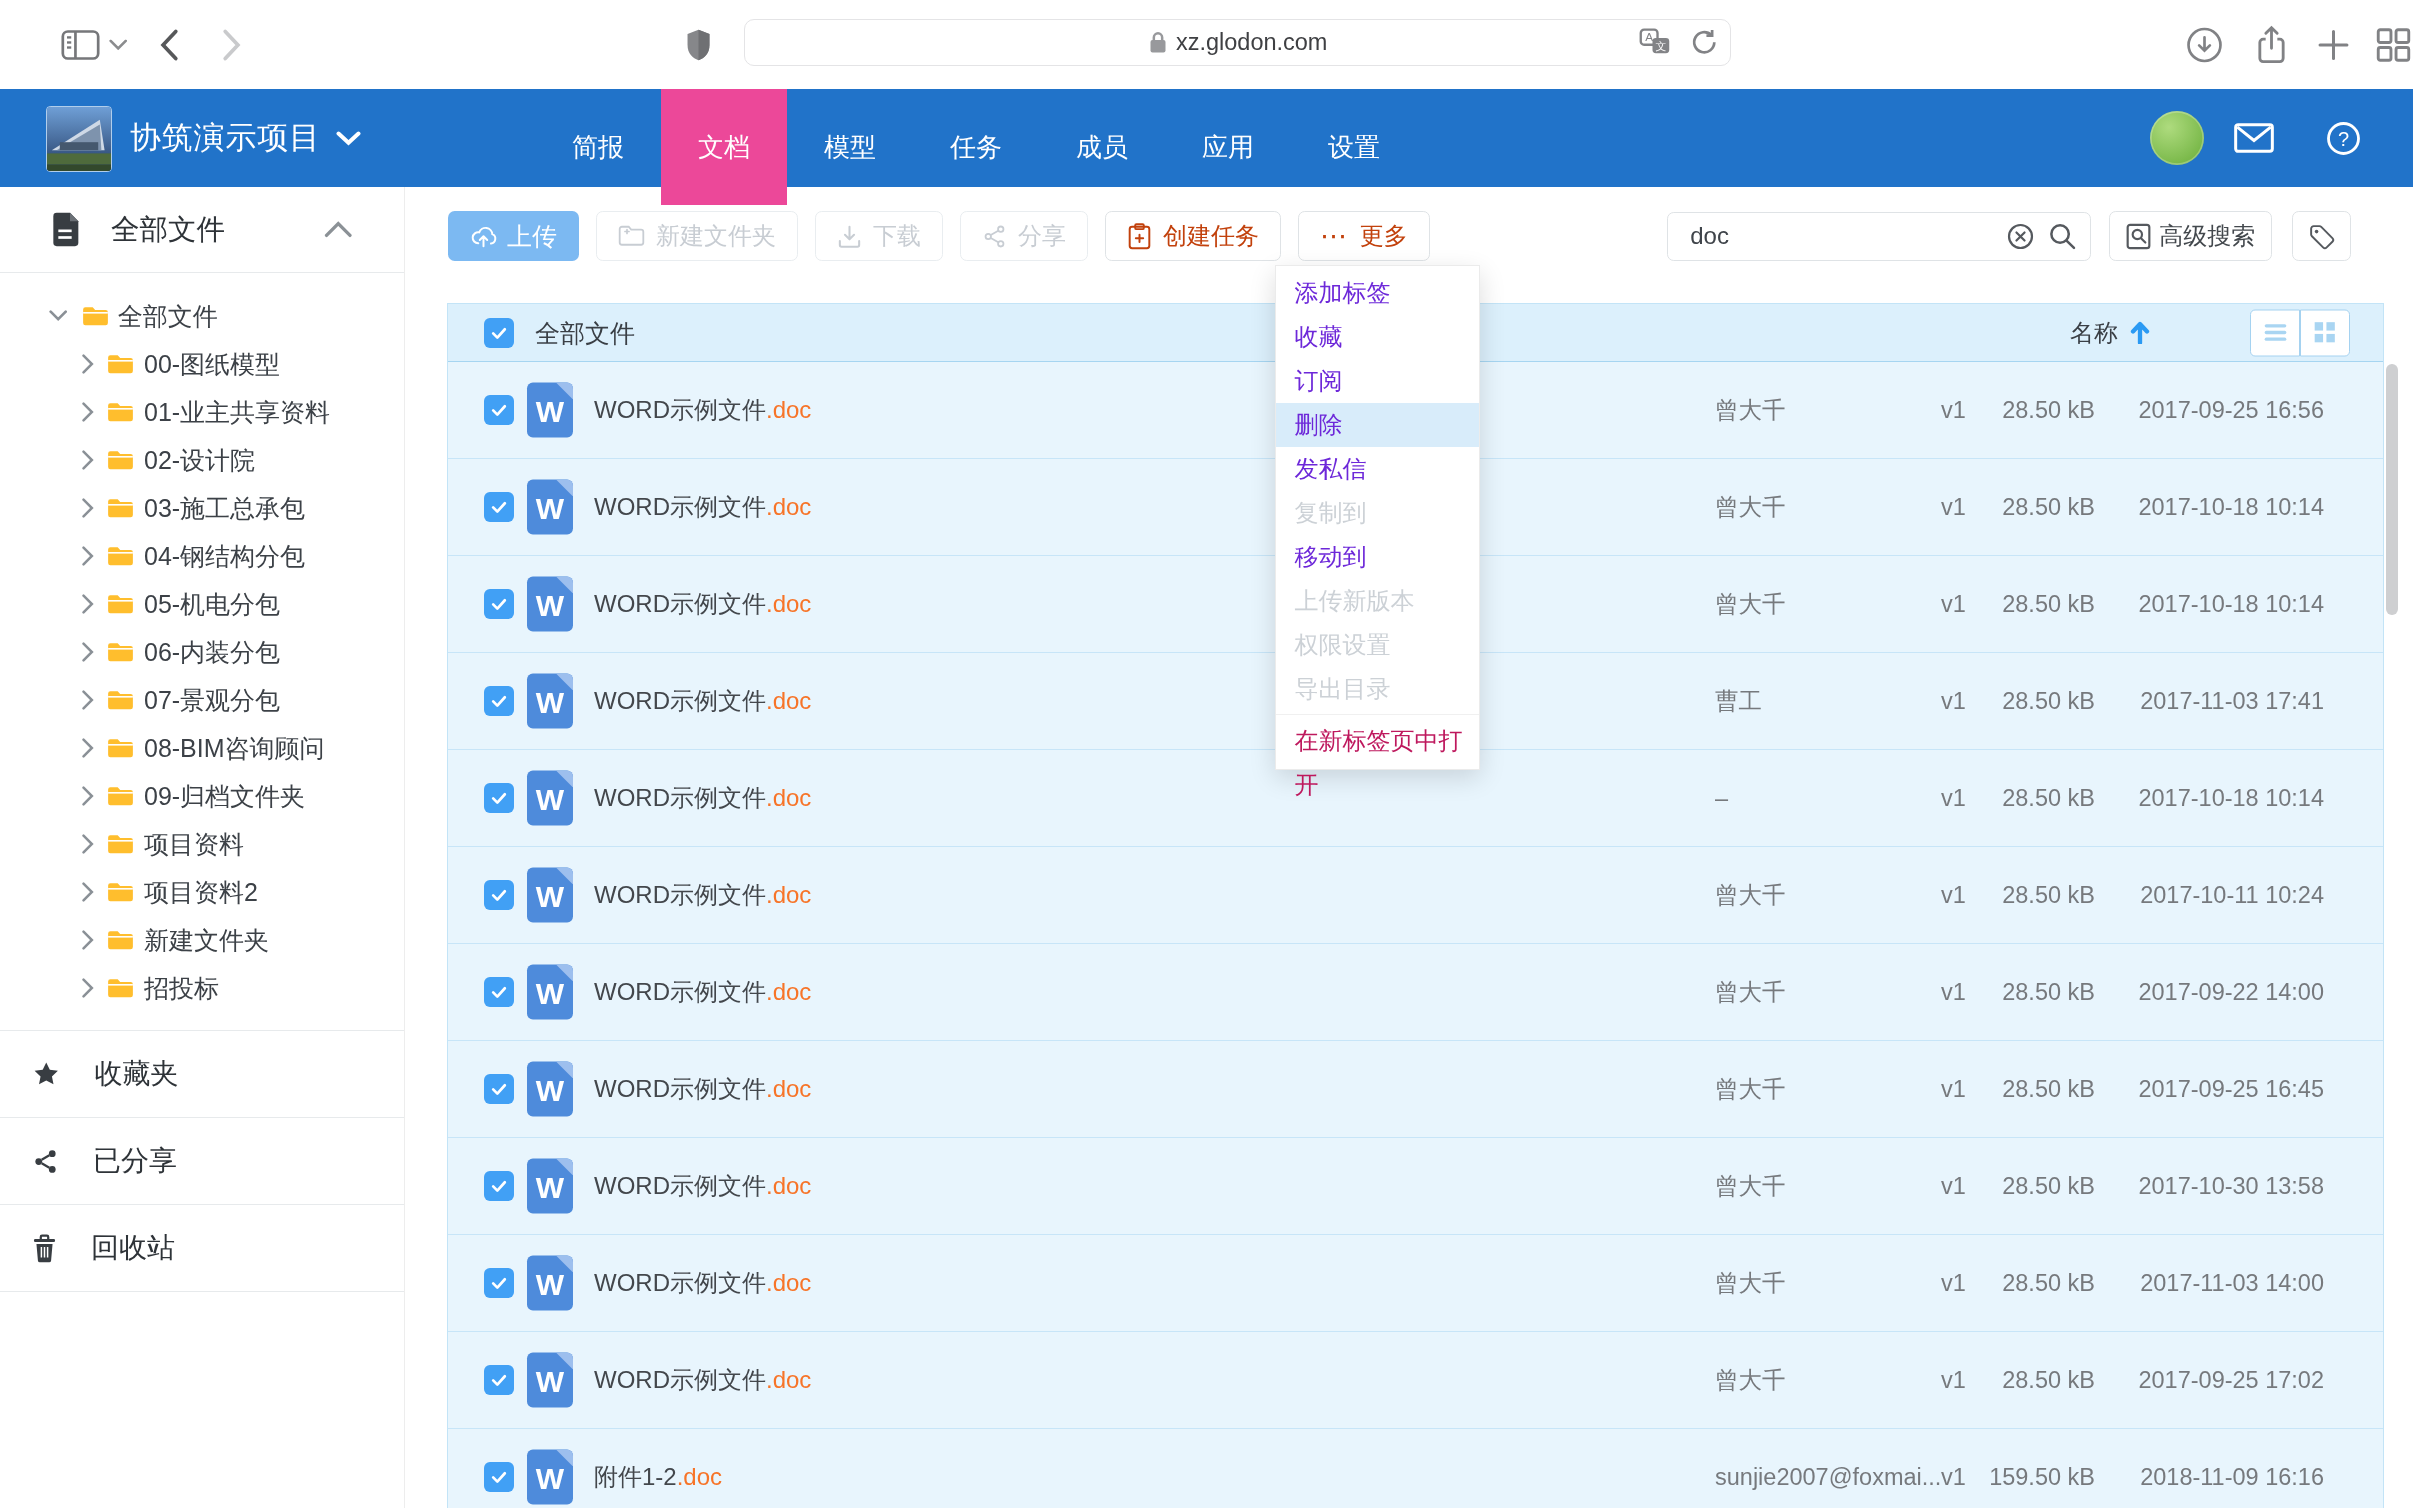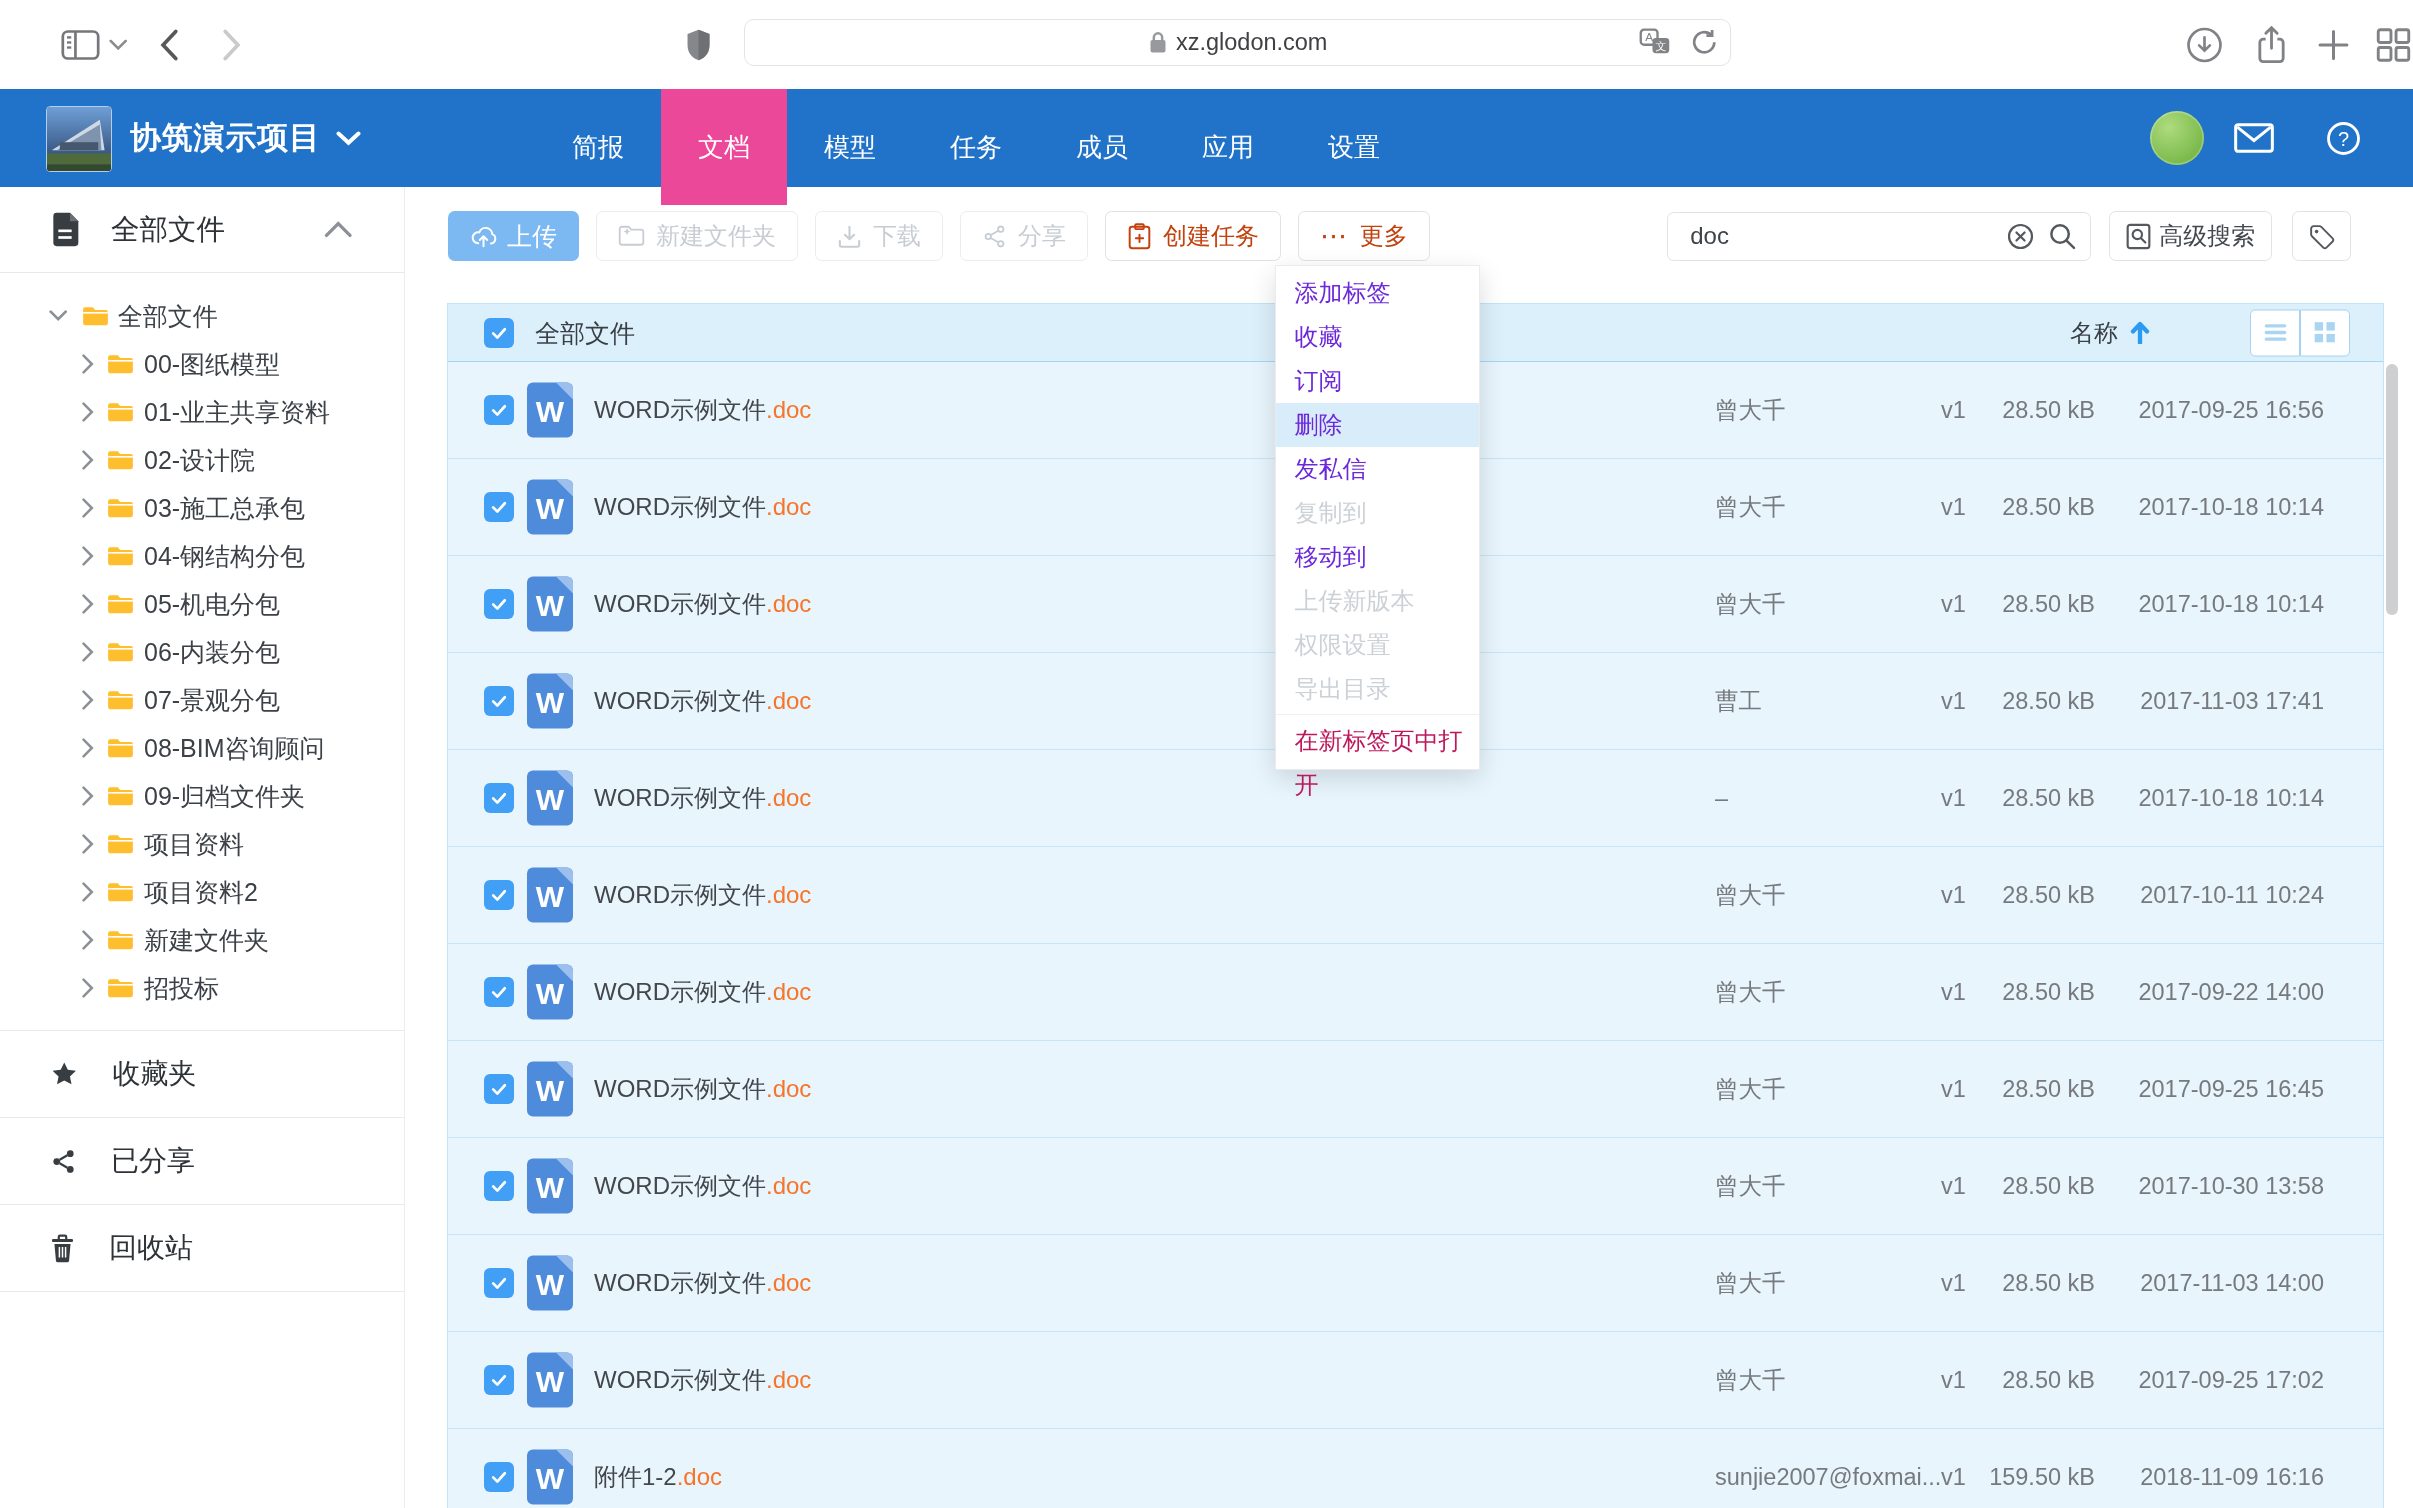--- a/index.html
+++ b/index.html
@@ -13,21 +13,21 @@
   .addr{position:absolute;left:727px;top:19px;width:985px;height:45px;background:#fff;
         border:1.7px solid #e4e4e6;border-radius:10px;display:flex;align-items:center;}
   .addr-center{margin:0 auto;display:flex;align-items:center;gap:8.4px;font-size:23.5px;color:#3f4043;}
   .addr-right{position:absolute;right:11.7px;top:0;height:100%;display:flex;align-items:center;gap:18.4px;}
 
   
   .app-header{position:absolute;left:0;top:89px;width:2413px;height:98px;background:#2173c9;}
   .logo{position:absolute;left:46px;top:17px;width:64px;height:64px;border:1.7px solid rgba(255,255,255,.65);
         border-radius:4.2px;overflow:hidden;}
   .proj{position:absolute;left:130px;top:0;height:98px;display:flex;align-items:center;gap:15px;color:#fff;}
-  .proj-title{font-size:31px;font-weight:700;letter-spacing:0.8px;}
+  .proj-title{font-size:31px;font-weight:400;letter-spacing:0.8px;}
   .nav-tabs{position:absolute;left:535px;top:0;height:98px;display:flex;}
   .nav-tab{width:126px;height:116px;display:flex;align-items:center;justify-content:center;
            color:#fff;font-size:26px;cursor:pointer;}
   .nav-tab.active{background:#ec4899;}
   .header-right{position:absolute;right:0;top:0;height:98px;display:flex;align-items:center;}
   .avatar{width:54px;height:54px;border-radius:50%;
           background:radial-gradient(circle at 35% 30%,#aedb7e,#7cba4c 70%,#6aa93e);
           box-shadow:inset 0 0 0 1.7px rgba(255,255,255,.25);margin-right:30px;}
   .hicon{margin-right:52px;}
 
@@ -38,21 +38,21 @@
              border-bottom:1.7px solid #e7eaec;}
   .sb-header .sb-title{font-size:28.5px;font-weight:500;color:#2e3338;margin-left:31px;}
   .sb-header .chev-up{margin-left:auto;margin-right:52px;}
   .tree{padding-top:19px;}
   .tree-row{height:48px;display:flex;align-items:center;font-size:25px;color:#3c4147;cursor:pointer;}
   .tree-row.root{padding-left:49px;}
   .tree-row.root .fold-ic{margin-left:14.2px;margin-right:9.2px;}
   .tree-row.child{padding-left:81px;}
   .tree-row.child .fold-ic{margin-left:12.6px;margin-right:10px;}
   .shortcuts{margin-top:18.4px;}
-  .sb-item{height:86px;display:flex;align-items:center;padding-left:50px;
+  .sb-item{height:86px;display:flex;align-items:center;padding-left:32px;
            border-top:1.7px solid #e7eaec;font-size:28px;font-weight:500;color:#2e3338;cursor:pointer;}
   .sb-item:last-child{border-bottom:1.7px solid #e7eaec;}
   .sb-item .sc-label{margin-left:34px;}
 
   
   .content{position:absolute;left:405px;top:187px;right:0;bottom:0;}
   .toolbar{position:absolute;left:0;top:24px;right:16px;height:50px;display:flex;align-items:stretch;
            padding-left:43px;gap:17px;}
   .upload-btn{width:131px;background:#7cb9f2;border:none;color:#fff;display:flex;align-items:center;
               justify-content:center;gap:10px;border-radius:6.7px;font-size:25px;cursor:pointer;}

